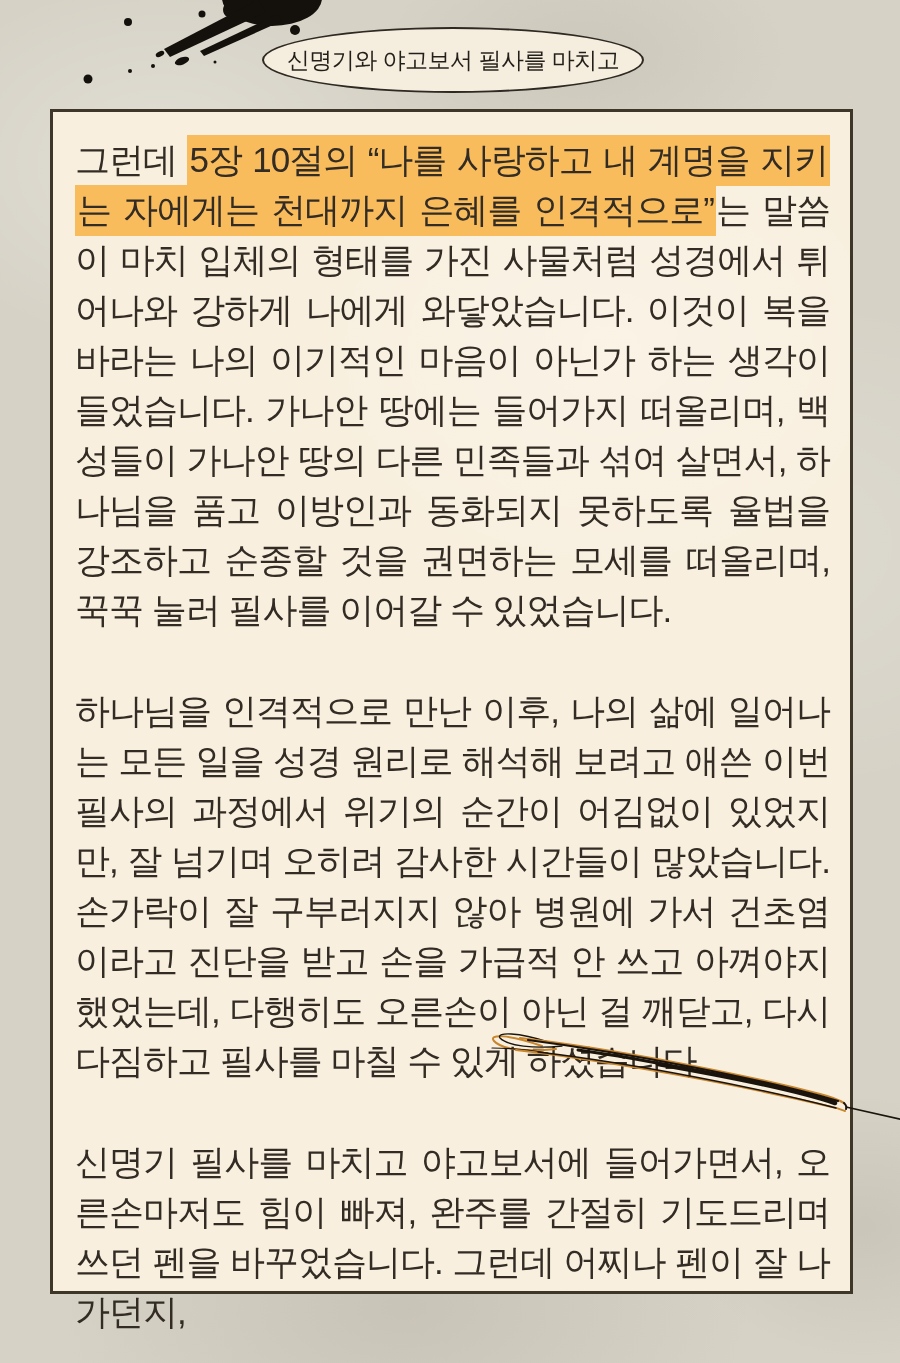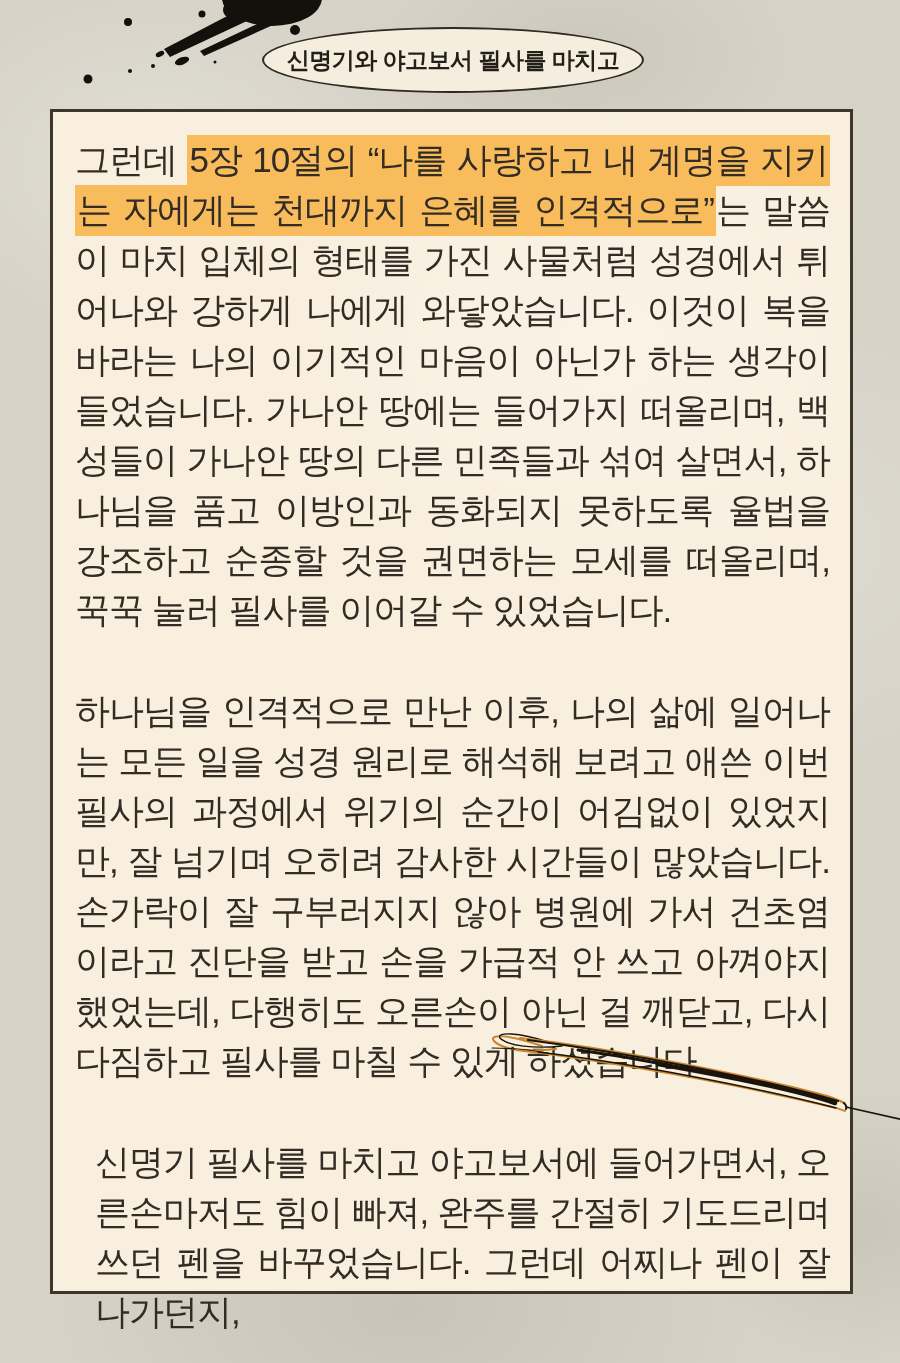--- a/index.html
+++ b/index.html
@@ -20,36 +20,36 @@
   .ink{position:absolute;left:80px;top:0;width:300px;height:110px;}
 
   
   .badge{
     position:absolute;left:262px;top:27px;width:382px;height:66px;
     background:#f5eedf;border:2.5px solid #2e2922;border-radius:50%;
     display:flex;align-items:center;justify-content:center;
     box-sizing:border-box;
   }
   .badge span{
-    font-size:23px;color:#221e18;letter-spacing:-0.5px;white-space:nowrap;font-weight:bold;
+    font-size:23px;color:#221e18;letter-spacing:-0.5px;white-space:nowrap;
   }
 
   
   .card{
     position:absolute;left:50px;top:109px;width:803px;height:1185px;
     box-sizing:border-box;border:3px solid #3f362a;background:#f8efde;
     background-image:radial-gradient(ellipse 500px 400px at 70% 20%, rgba(255,255,255,0.25), transparent 65%);
     padding:23px 20px 18px 22px;
   }
   .card p{
     margin:0 0 51px 0;
     font-size:35px;line-height:50px;letter-spacing:-1px;
     color:#332c24;text-align:justify;
   }
-  .card p:last-child{margin-bottom:0;margin-left:20px;}
+  .card p:last-child{margin-bottom:0;}
   .hl{
     background:#f9bc5c;
     padding:5px 2px 7px 2px;
     -webkit-box-decoration-break:clone;box-decoration-break:clone;
   }
 
   
   .pen{position:absolute;left:478px;top:1008px;width:430px;height:120px;}
 </style>
 </head>

